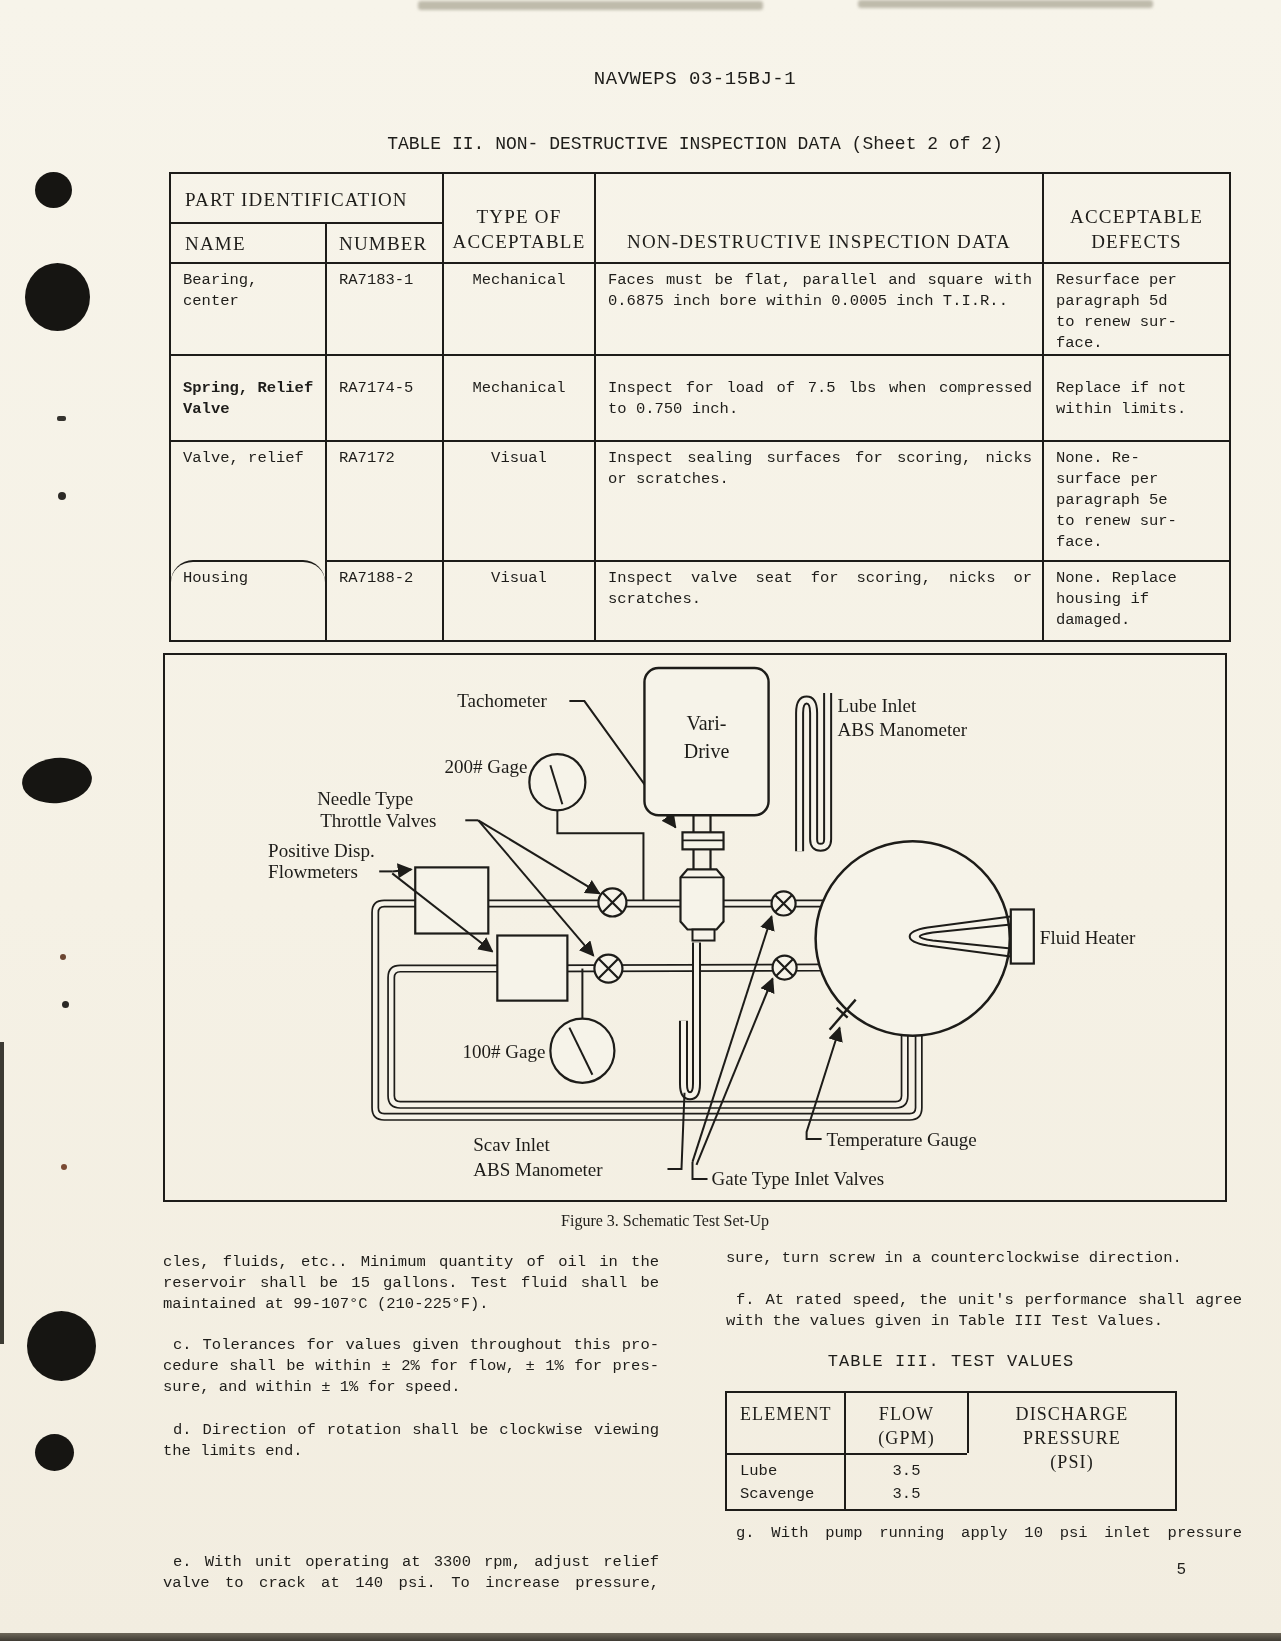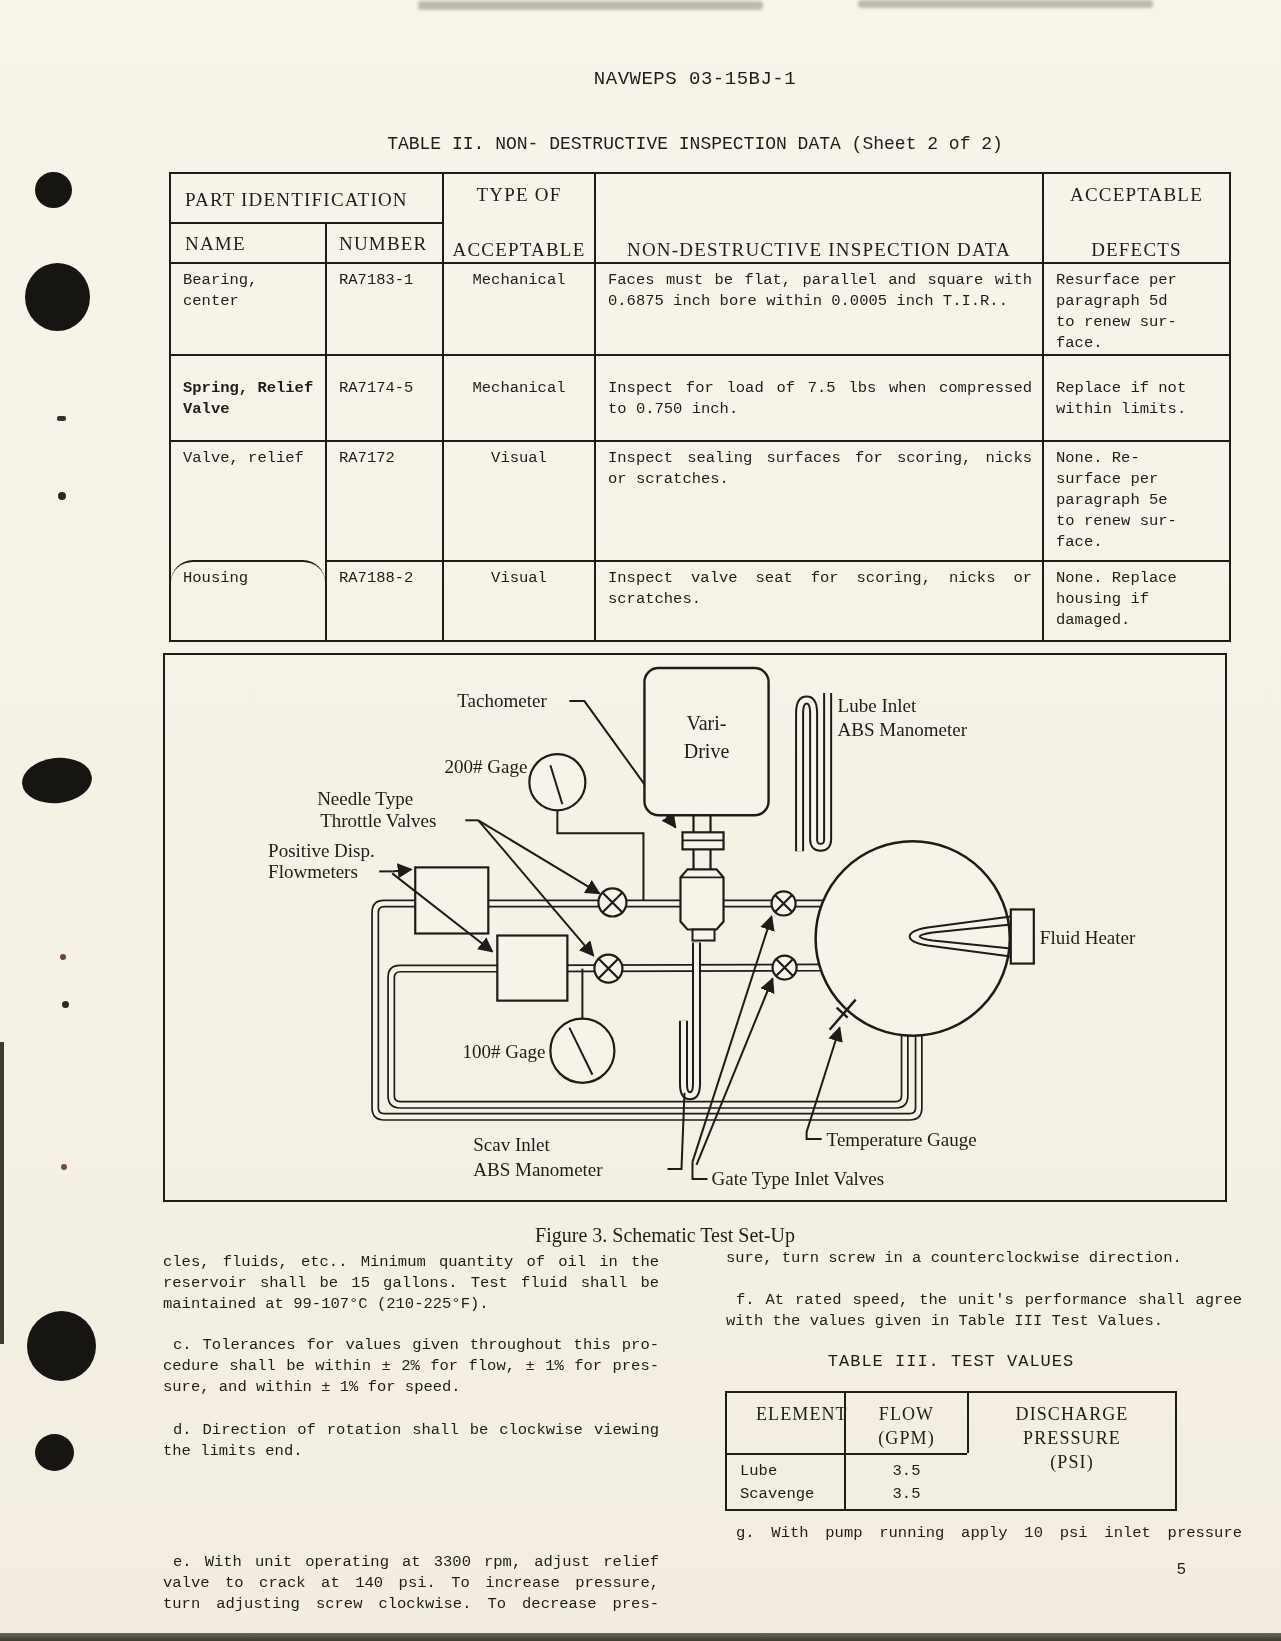--- a/index.html
+++ b/index.html
@@ -15,21 +15,21 @@
   .ind > div:first-child{text-indent:10px;}
   
   .t2{display:grid;grid-template-columns:154px 117px 152px 448px 187px;
       grid-template-rows:50px 38px 92px 86px 120px 80px;
       border:2.6px solid #1d1c19;background:transparent;}
   .t2 .cell{font-size:15.5px;line-height:21px;padding:6px 10px 0 12px;}
   .t2 .hd{font-family:"Liberation Serif",serif;font-size:19px;letter-spacing:1.2px;line-height:25px;}
   .bl{border-left:2.2px solid #1d1c19;}
   .bt{border-top:2.2px solid #1d1c19;}
   .bb{border-bottom:2.2px solid #1d1c19;}
-  .bottomed{display:flex;flex-direction:column;justify-content:flex-end;padding-bottom:0;gap:30px;}
+  .bottomed{display:flex;flex-direction:column;justify-content:flex-end;padding-bottom:8px;}
   .padx{padding-top:22px !important;}
   
   .t3{display:grid;grid-template-columns:117px 123px 208px;grid-template-rows:60px 56px;
       border:2.6px solid #1d1c19;}
   .t3 .hd{font-family:"Liberation Serif",serif;font-size:18px;letter-spacing:1.1px;line-height:24px;padding-top:9px;}
   .t3 .bd{font-size:15.5px;line-height:23px;padding-top:5px;}
   .artifact{position:absolute;background:#161512;border-radius:50%;}
   svg text{font-family:"Liberation Serif",serif;font-size:19px;fill:#1d1c19;}
   svg .big{font-size:20px;}
   .smudge{position:absolute;background:rgba(122,118,96,.45);filter:blur(1.5px);border-radius:3px;}
@@ -249,54 +249,53 @@
       <text x="103" y="223">Flowmeters</text>
       <text x="380" y="402" text-anchor="end">100# Gage</text>
       <text x="308" y="495">Scav Inlet</text>
       <text x="308" y="520">ABS Manometer</text>
       <text x="546" y="529">Gate Type Inlet Valves</text>
       <text x="661" y="490">Temperature Gauge</text>
       <text x="874" y="288">Fluid Heater</text>
     </svg>
   </div>
 
-  <div class="abs serif center" style="left:163px;top:1212px;width:1004px;font-size:20px;margin-top:12px;">Figure 3.  Schematic Test Set-Up</div>
+  <div class="abs serif center" style="left:163px;top:1212px;width:1004px;font-size:16px;">Figure 3.  Schematic Test Set-Up</div>
 
   <div class="abs para" style="left:163px;top:1252px;width:496px;">
       <div class="jl">cles, fluids, etc..  Minimum quantity of oil in the</div>
       <div class="jl">reservoir shall be 15 gallons.  Test fluid shall be</div>
       <div>maintained at 99-107°C (210-225°F).</div>
     </div>
   <div class="abs para ind" style="left:163px;top:1335px;width:496px;">
       <div class="jl">c.  Tolerances for values given throughout this pro-</div>
       <div class="jl">cedure shall be within ± 2% for flow, ± 1% for pres-</div>
       <div>sure, and within ± 1% for speed.</div>
     </div>
   <div class="abs para ind" style="left:163px;top:1420px;width:496px;">
       <div class="jl">d.  Direction of rotation shall be clockwise viewing</div>
       <div>the limits end.</div>
     </div>
   <div class="abs para ind" style="left:163px;top:1552px;width:496px;">
       <div class="jl">e.  With unit operating at 3300 rpm, adjust relief</div>
       <div class="jl">valve to crack at 140 psi.  To increase pressure,</div>
-      <div class="jl">turn adjusting screw clockwise.  To decrease pres-</div>
     </div>
 
   <div class="abs para" style="left:726px;top:1248px;width:516px;">
       <div>sure, turn screw in a counterclockwise direction.</div>
     </div>
   <div class="abs para ind" style="left:726px;top:1290px;width:516px;">
       <div class="jl">f.  At rated speed, the unit's performance shall agree</div>
       <div>with the values given in Table III Test Values.</div>
     </div>
 
   <div class="abs mono center" style="left:725px;top:1352px;width:452px;font-size:17px;letter-spacing:1px;">TABLE III.  TEST VALUES</div>
 
   <div class="t3 abs" style="left:725px;top:1391px;">
-    <div class="hd" style="grid-area:1/1;padding-left:13px;margin-left:16px;">ELEMENT</div>
+    <div class="hd" style="grid-area:1/1;padding-left:13px;">ELEMENT</div>
     <div class="hd bl center" style="grid-area:1/2;">
         <div>FLOW</div>
         <div>(GPM)</div>
       </div>
     <div class="hd bl center" style="grid-area:1/3;">
         <div>DISCHARGE PRESSURE</div>
         <div>(PSI)</div>
       </div>
     <div class="bd bt" style="grid-area:2/1;padding-left:13px;">
         <div>Lube</div>

